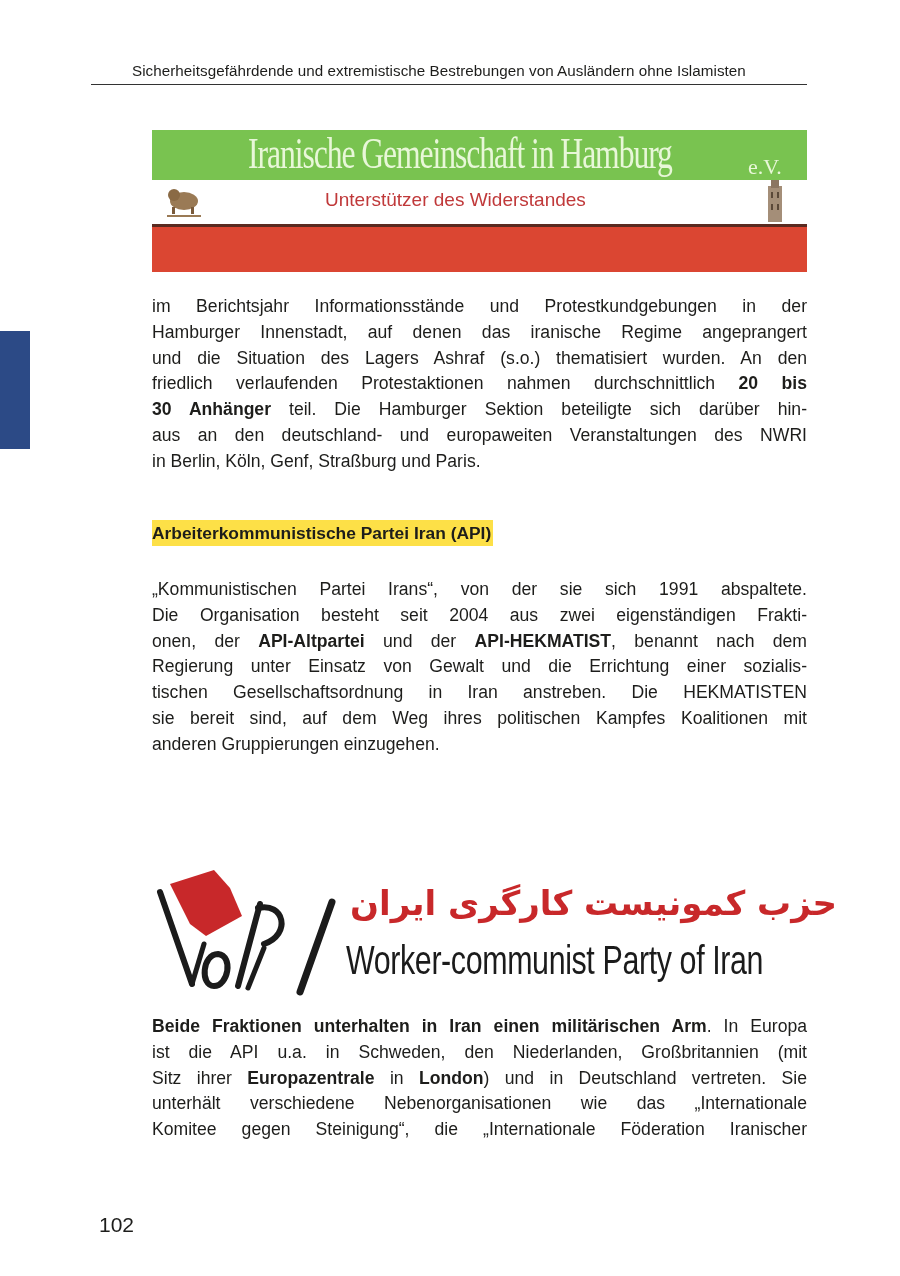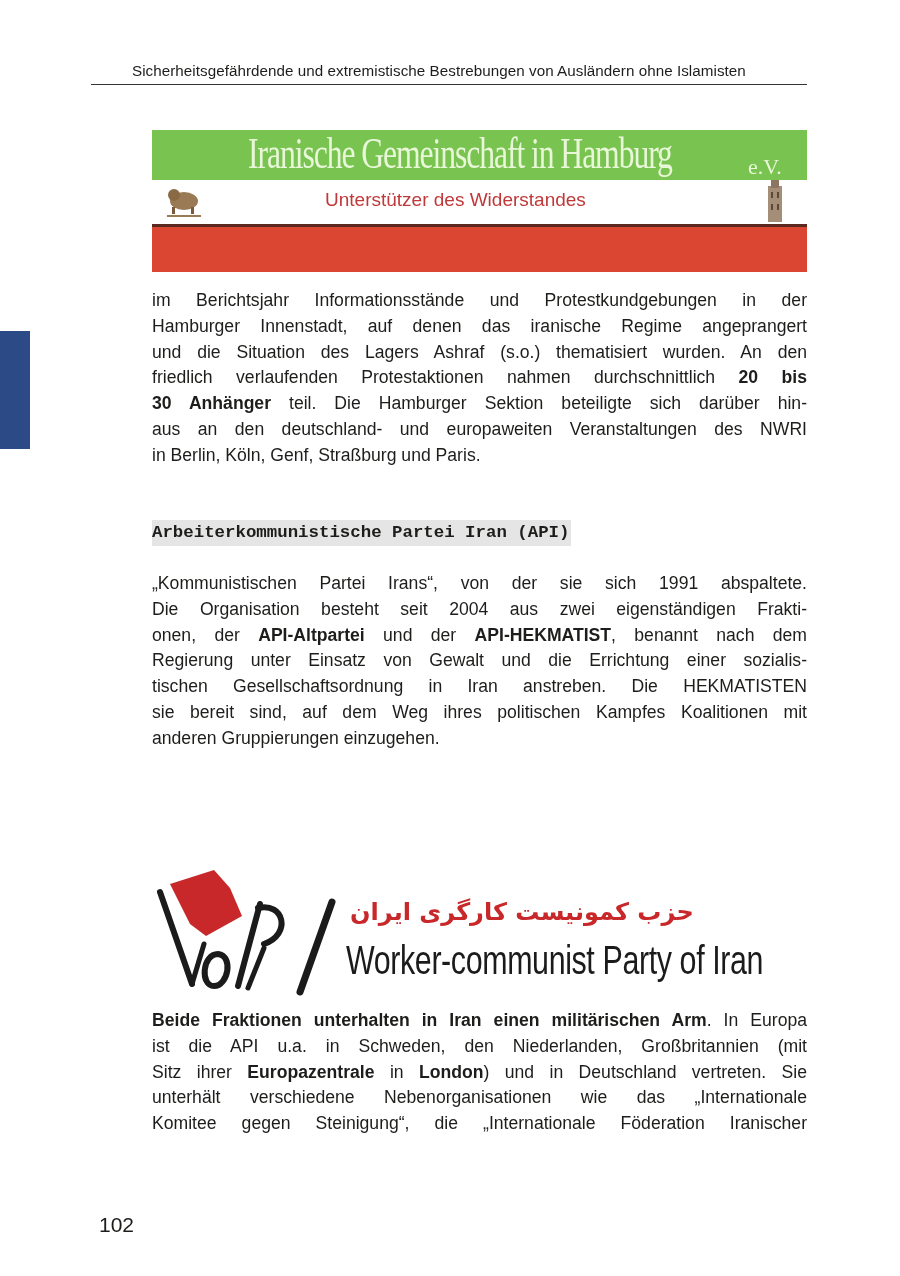--- a/index.html
+++ b/index.html
@@ -23,32 +23,32 @@
     font-size: 44px; color: #e8f7d8; letter-spacing: -1.5px; transform: scaleX(0.72); transform-origin: left top;
     white-space: nowrap; line-height: 1; }
   .banner .ev { position: absolute; left: 596px; top: 24px; font-family: "Liberation Serif", serif;
     font-size: 22px; color: #e8f7d8; }
   .banner .subtitle { position: absolute; left: 173px; top: 59px; font-size: 19px; color: #c0393a; white-space: nowrap; }
   .banner .lion { position: absolute; left: 12px; top: 55px; width: 40px; height: 34px; }
   .banner .tower { position: absolute; left: 612px; top: 50px; width: 22px; height: 42px; }
 
   
   .para { position: absolute; left: 152px; width: 655px; font-size: 17.6px; line-height: 25.8px;
-    text-align: justify; color: #1d1d1b; }
+    text-align: justify; color: #1d1d1b; margin-top: 6px; }
   .para b { font-weight: bold; }
   .para .line { display: block; text-align: justify; text-align-last: justify; white-space: nowrap; height: 25.8px; }
   .para .line.last { text-align-last: left; }
 
   .section-heading { position: absolute; left: 152px; top: 520px; height: 26px; padding: 0 2px 0 0;
-    background: #e5e5e5; font-weight: bold; font-size: 17.4px; line-height: 26px; color: #1d1d1b; font-family: Liberation Mono, monospace; }
+    background: #fde047; font-weight: bold; font-size: 17.4px; line-height: 26px; color: #1d1d1b; }
 
   
   .logo { position: absolute; left: 152px; top: 864px; width: 655px; height: 135px; }
-  .logo .arabic { position: absolute; left: 198px; top: 36px; font-family: "DejaVu Sans", sans-serif;
-    font-weight: bold; font-size: 24px; color: #c8282a; direction: rtl; white-space: nowrap; line-height: 1; }
+  .logo .arabic { position: absolute; left: 198px; top: 22px; font-family: "DejaVu Sans", sans-serif;
+    font-weight: bold; font-size: 34px; color: #c8282a; direction: rtl; white-space: nowrap; line-height: 1; }
   .logo .english { position: absolute; left: 194px; top: 76px; font-family: "Liberation Sans", sans-serif;
     font-size: 40px; color: #1b1b1b; white-space: nowrap; transform: scaleX(0.76); transform-origin: left top;
     line-height: 1; letter-spacing: -0.5px; }
 
   .page-number { position: absolute; left: 63px; top: 1213px; font-size: 21px; color: #1d1d1b; margin-left: 36px; }
 </style>
 </head>
 <body>
 
 <div class="running-header">Sicherheitsgefährdende und extremistische Bestrebungen von Ausländern ohne Islamisten</div>

